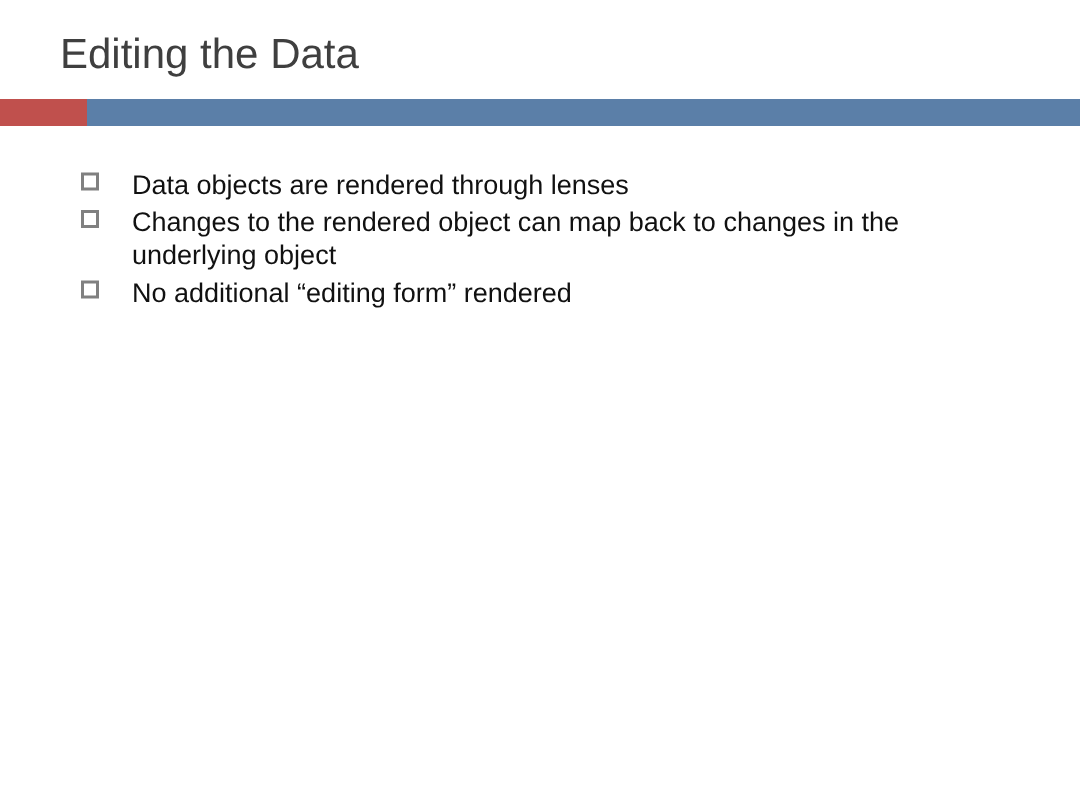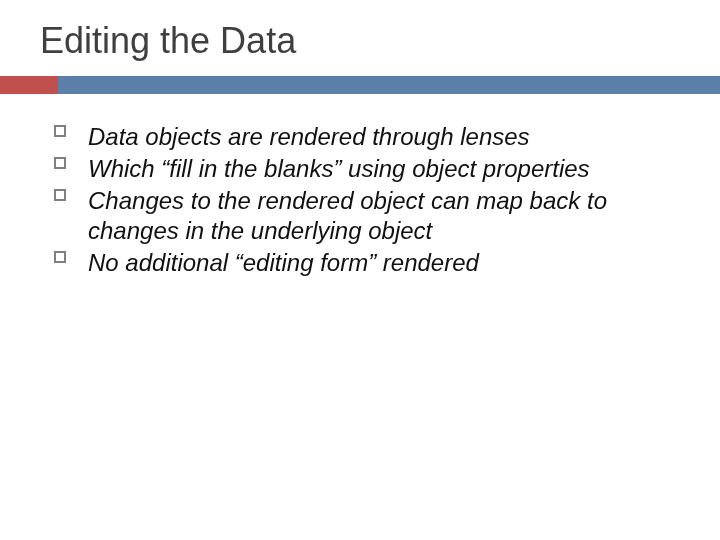--- a/index.html
+++ b/index.html
@@ -5,21 +5,21 @@
   * { margin: 0; padding: 0; box-sizing: border-box; }
   html, body { width: 720px; height: 540px; background: #fff; font-family: Arial, Helvetica, sans-serif; }
   .slide {
     width: 720px;
     height: 540px;
     background: #ffffff;
     position: relative;
     padding: 20px 36px 0 36px;
   }
   .title {
-    font-size: 36px;
+    font-size: 28px;
     color: #3f3f3f;
     font-weight: 400;
     margin-bottom: 14px;
     padding-left: 4px;
   }
   .rule {
     height: 18px;
     width: 100%;
     position: relative;
     margin-bottom: 28px;
@@ -42,25 +42,24 @@
   }
   .content {
     padding-left: 18px;
   }
   .bullets {
     list-style: none;
   }
   .bullets li {
     position: relative;
     padding-left: 34px;
-    font-size: 24px;
+    font-size: 18px;
     line-height: 1.25;
     color: #111;
     margin-bottom: 2px;
-    font-style: italic;
   }
   .bullets li .marker {
     position: absolute;
     left: 0;
     top: 3px;
     width: 12px;
     height: 12px;
     border: 2px solid #808080;
     background: transparent;
   }
@@ -75,24 +74,20 @@
     <div class="bar"></div>
   </div>
   <div class="content">
     <ul class="bullets">
       <li>
         <span class="marker"></span>
         <span>Data objects are rendered through lenses</span>
       </li>
       <li>
         <span class="marker"></span>
-        <span>Which “fill in the blanks” using object properties</span>
-      </li>
-      <li>
-        <span class="marker"></span>
         <span>Changes to the rendered object can map back to changes in the underlying object</span>
       </li>
       <li>
         <span class="marker"></span>
         <span>No additional “editing form” rendered</span>
       </li>
     </ul>
   </div>
 </div>
 

